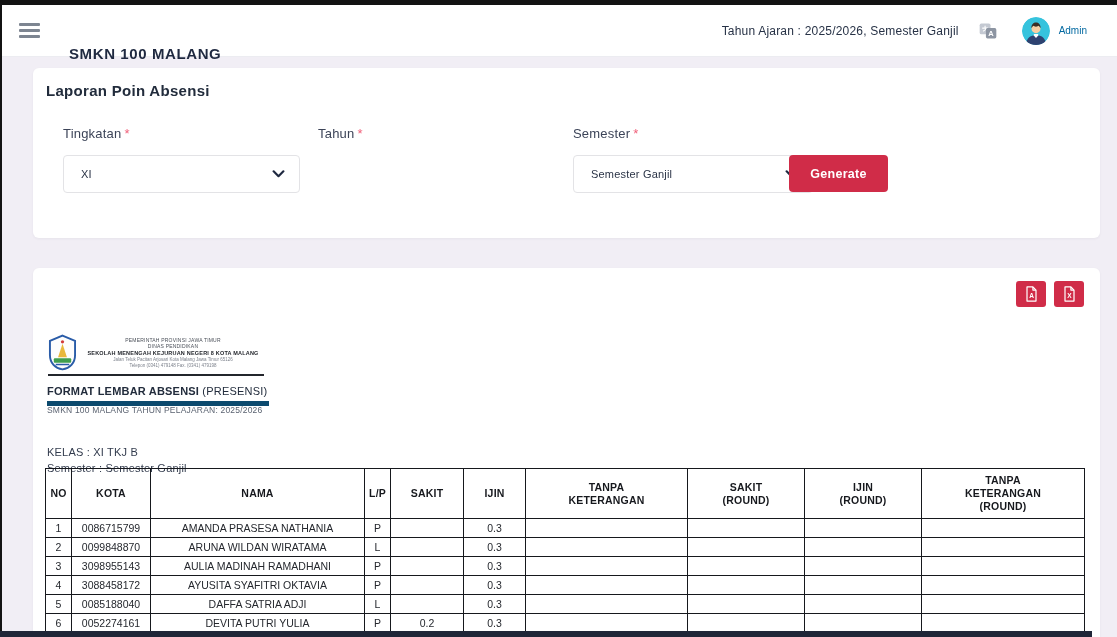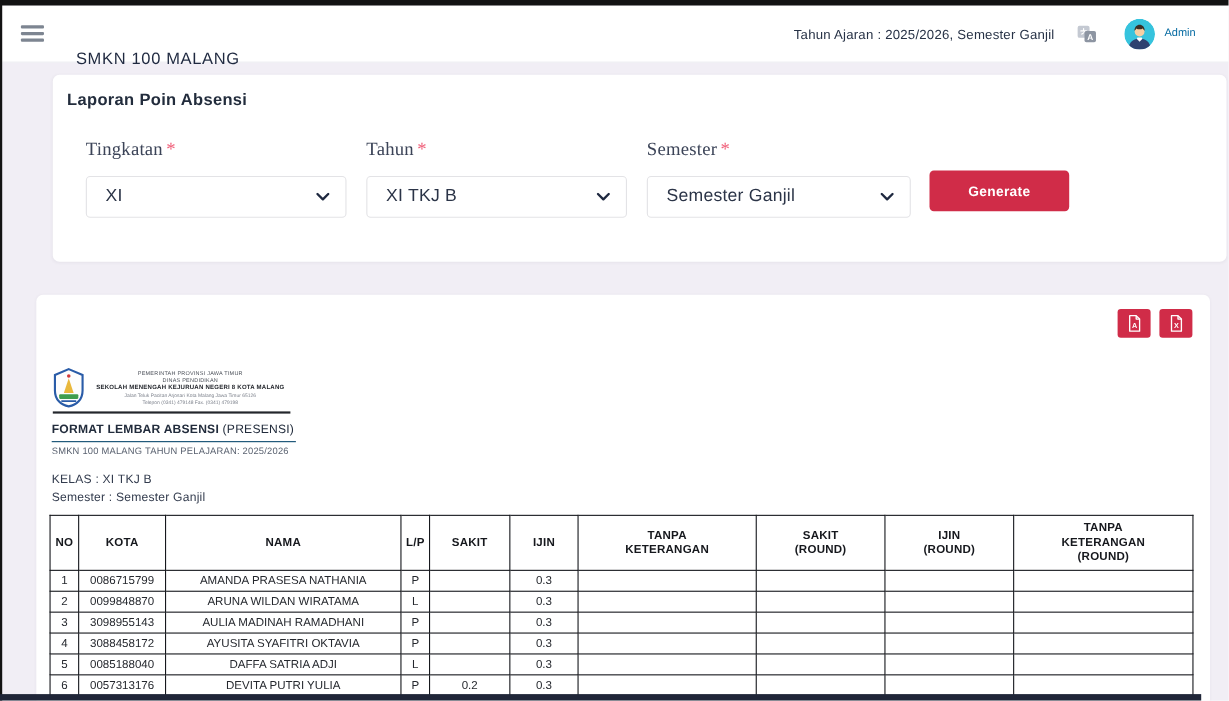--- a/index.html
+++ b/index.html
@@ -18,68 +18,68 @@
   
   .appbar {
     position: absolute; top: 5px; left: 2px; width: 1115px; height: 52px;
     background: #fff; display: flex; align-items: center;
     border-bottom: 1px solid #ececf1;
     z-index: 5;
   }
   .hamburger { margin-left: 13px; background: none; border: none; padding: 4px; cursor: pointer; }
   .hamburger-icon { display: block; width: 21px; }
   .hamburger-icon span { display: block; height: 3px; background: #7d8591; border-radius: 1px; margin: 3px 0; }
-  .app-title { margin-left: 25px; font-size: 15px; font-weight: 400; letter-spacing: 0.6px; color: #1f2940; margin-top: 45px; }
+  .app-title { margin-left: 25px; font-size: 15px; font-weight: 700; letter-spacing: 0.6px; color: #1f2940; margin-top: 45px; }
   .spacer { flex: 1; }
   .session-info { font-size: 12px; color: #273246; letter-spacing: 0.2px; }
   .lang-btn { margin: 0 22px 0 17px; background: none; border: none; padding: 2px; cursor: pointer; line-height: 0; }
   .user { display: flex; align-items: center; gap: 9px; margin-right: 30px; cursor: pointer; }
   .avatar { width: 28px; height: 28px; border-radius: 50%; overflow: hidden; display: inline-block; line-height: 0; }
   .user-name { font-size: 10px; color: #0369a1; }
 
   
   .card { position: absolute; background: #fff; border-radius: 6px; box-shadow: 0 1px 3px rgba(30,35,60,0.05); }
-  .card-filters { left: 33px; top: 68px; width: 1067px; height: 170px; margin-left: 15px; }
+  .card-filters { left: 33px; top: 68px; width: 1067px; height: 170px; }
   .page-title { position: absolute; left: 13px; top: 14px; margin: 0; font-size: 15px; font-weight: 600; color: #222c3c; letter-spacing: 0.3px; }
   .fg { position: absolute; top: 58px; }
   .fg1 { left: 30px; width: 237px; }
   .fg2 { left: 285px; width: 237px; }
   .fg3 { left: 540px; width: 240px; }
-  .fg label { display: block; font-size: 17px; color: #3c4458; margin-bottom: 14px; letter-spacing: 0.2px; font-family: Liberation Serif, serif; }
+  .fg label { display: block; font-size: 13px; color: #3c4458; margin-bottom: 14px; letter-spacing: 0.2px; }
   .req { color: #f0607a; margin-left: 3px; }
   .select {
     height: 38px; border: 1px solid #e3e3e6; border-radius: 4px; background: #fff;
     display: flex; align-items: center; justify-content: space-between;
     padding: 0 14px 0 17px; cursor: pointer;
   }
-  .select-value { font-size: 16px; color: #2b3447; letter-spacing: 0.2px; }
+  .select-value { font-size: 11px; color: #2b3447; letter-spacing: 0.2px; }
   .btn-generate {
-    position: absolute; left: 797px; top: 87px; width: 127px; height: 37px;
+    position: absolute; left: 756px; top: 87px; width: 99px; height: 37px;
     background: #d02c48; color: #fff; border: none; border-radius: 4px;
     font-family: inherit; font-weight: 700; font-size: 12.5px; letter-spacing: 0.3px; cursor: pointer;
   }
 
   
   .card-report { left: 33px; top: 268px; width: 1067px; height: 371px; border-radius: 6px 6px 0 0; overflow: hidden; }
   .export-row { position: absolute; top: 13px; right: 16px; display: flex; gap: 8px; }
   .btn-export {
     width: 30px; height: 26px; background: #d02c48; border: none; border-radius: 3px;
     display: flex; align-items: center; justify-content: center; cursor: pointer; padding: 0;
   }
   .letterhead { position: absolute; left: 15px; top: 66px; width: 216px; display: flex; align-items: center; gap: 5px; }
   .logo { width: 29px; height: 37px; flex: none; }
   .lh-text { flex: 1; text-align: center; line-height: 1.3; }
   .lh1 { font-size: 5px; font-weight: 500; color: #4a4f58; letter-spacing: 0.2px; }
   .lh2 { font-size: 5.5px; font-weight: 700; color: #23262c; letter-spacing: 0.2px; }
   .lh3 { font-size: 4.5px; color: #7d828c; }
   .lh-rule { position: absolute; left: 15px; top: 106px; width: 216px; border-top: 2px solid #23262c; }
-  .doc-title { position: absolute; left: 14px; top: 117px; width: 222px; border-bottom: 1px solid #0c4a6e; padding-bottom: 4px; font-size: 11px; color: #222c3c; letter-spacing: 0.2px; }
+  .doc-title { position: absolute; left: 14px; top: 117px; width: 222px; border-bottom: 5px solid #0c4a6e; padding-bottom: 4px; font-size: 11px; color: #222c3c; letter-spacing: 0.2px; }
   .doc-title b { font-weight: 700; }
   .doc-subtitle { position: absolute; left: 14px; top: 137px; font-size: 8.5px; color: #5a6270; letter-spacing: 0.2px; }
-  .meta { position: absolute; left: 14px; top: 160px; font-size: 11px; color: #333c4e; line-height: 16px; letter-spacing: 0.2px; }
+  .meta { position: absolute; left: 14px; top: 176px; font-size: 11px; color: #333c4e; line-height: 16px; letter-spacing: 0.2px; }
 
   
   .att-table {
     position: absolute; left: 12px; top: 200px; width: 1039px;
     border-collapse: collapse; table-layout: fixed;
     font-size: 10.5px; color: #25282e;
   }
   .att-table th, .att-table td { border: 1px solid #16181d; overflow: hidden; }
   .att-table th {
     font-weight: 700; text-align: center; white-space: pre-line;
@@ -140,26 +140,20 @@
       <div class="select">
         <span class="select-value">XI</span>
         <svg width="13" height="8" viewBox="0 0 14 9">
             <path d="M1.5 1.5l5.5 5.5 5.5-5.5" stroke="#1f2940" stroke-width="2.4" fill="none" stroke-linecap="round" stroke-linejoin="round"></path>
           </svg>
       </div>
     </div>
 
     <div class="fg fg2">
       <label><span>Tahun</span><span class="req">*</span></label>
-      <div class="select">
-        <span class="select-value">XI TKJ B</span>
-        <svg width="13" height="8" viewBox="0 0 14 9">
-            <path d="M1.5 1.5l5.5 5.5 5.5-5.5" stroke="#1f2940" stroke-width="2.4" fill="none" stroke-linecap="round" stroke-linejoin="round"></path>
-          </svg>
-      </div>
     </div>
 
     <div class="fg fg3">
       <label><span>Semester</span><span class="req">*</span></label>
       <div class="select">
         <span class="select-value">Semester Ganjil</span>
         <svg width="13" height="8" viewBox="0 0 14 9">
             <path d="M1.5 1.5l5.5 5.5 5.5-5.5" stroke="#1f2940" stroke-width="2.4" fill="none" stroke-linecap="round" stroke-linejoin="round"></path>
           </svg>
       </div>
@@ -303,21 +297,21 @@
     <td class="ac">L</td>
     <td class="ac"></td>
     <td class="ac">0.3</td>
     <td class="ac"></td>
     <td class="ac"></td>
     <td class="ac"></td>
     <td class="ac"></td>
   </tr>
           <tr>
     <td class="ac">6</td>
-    <td class="al">0057313176</td>
+    <td class="al">0052274161</td>
     <td class="al">DEVITA PUTRI YULIA</td>
     <td class="ac">P</td>
     <td class="ac">0.2</td>
     <td class="ac">0.3</td>
     <td class="ac"></td>
     <td class="ac"></td>
     <td class="ac"></td>
     <td class="ac"></td>
   </tr>
         </tbody>

